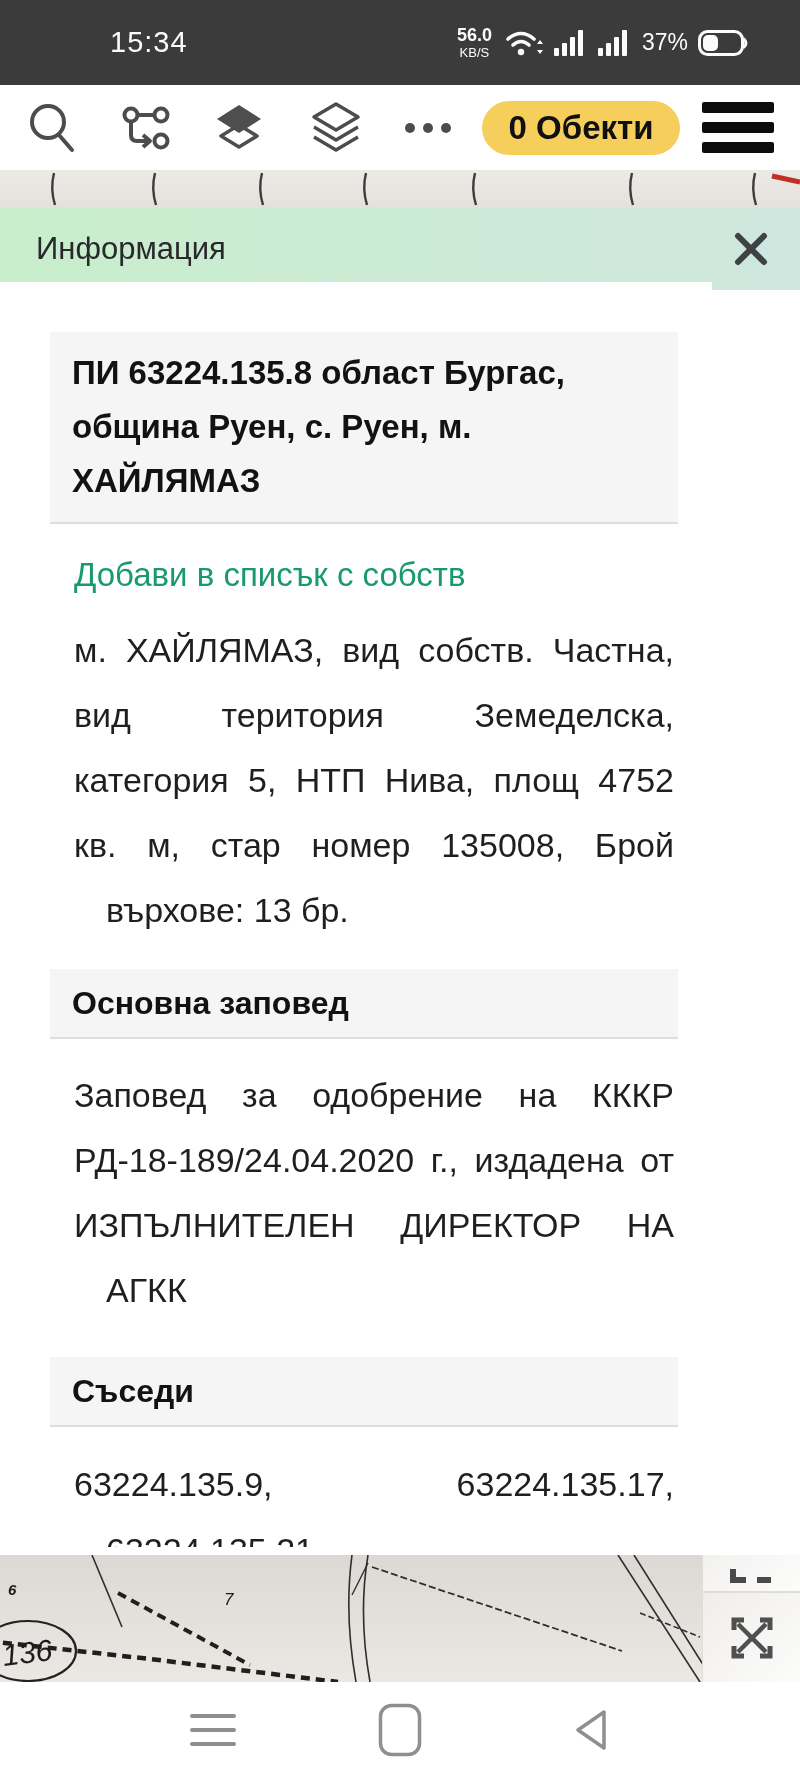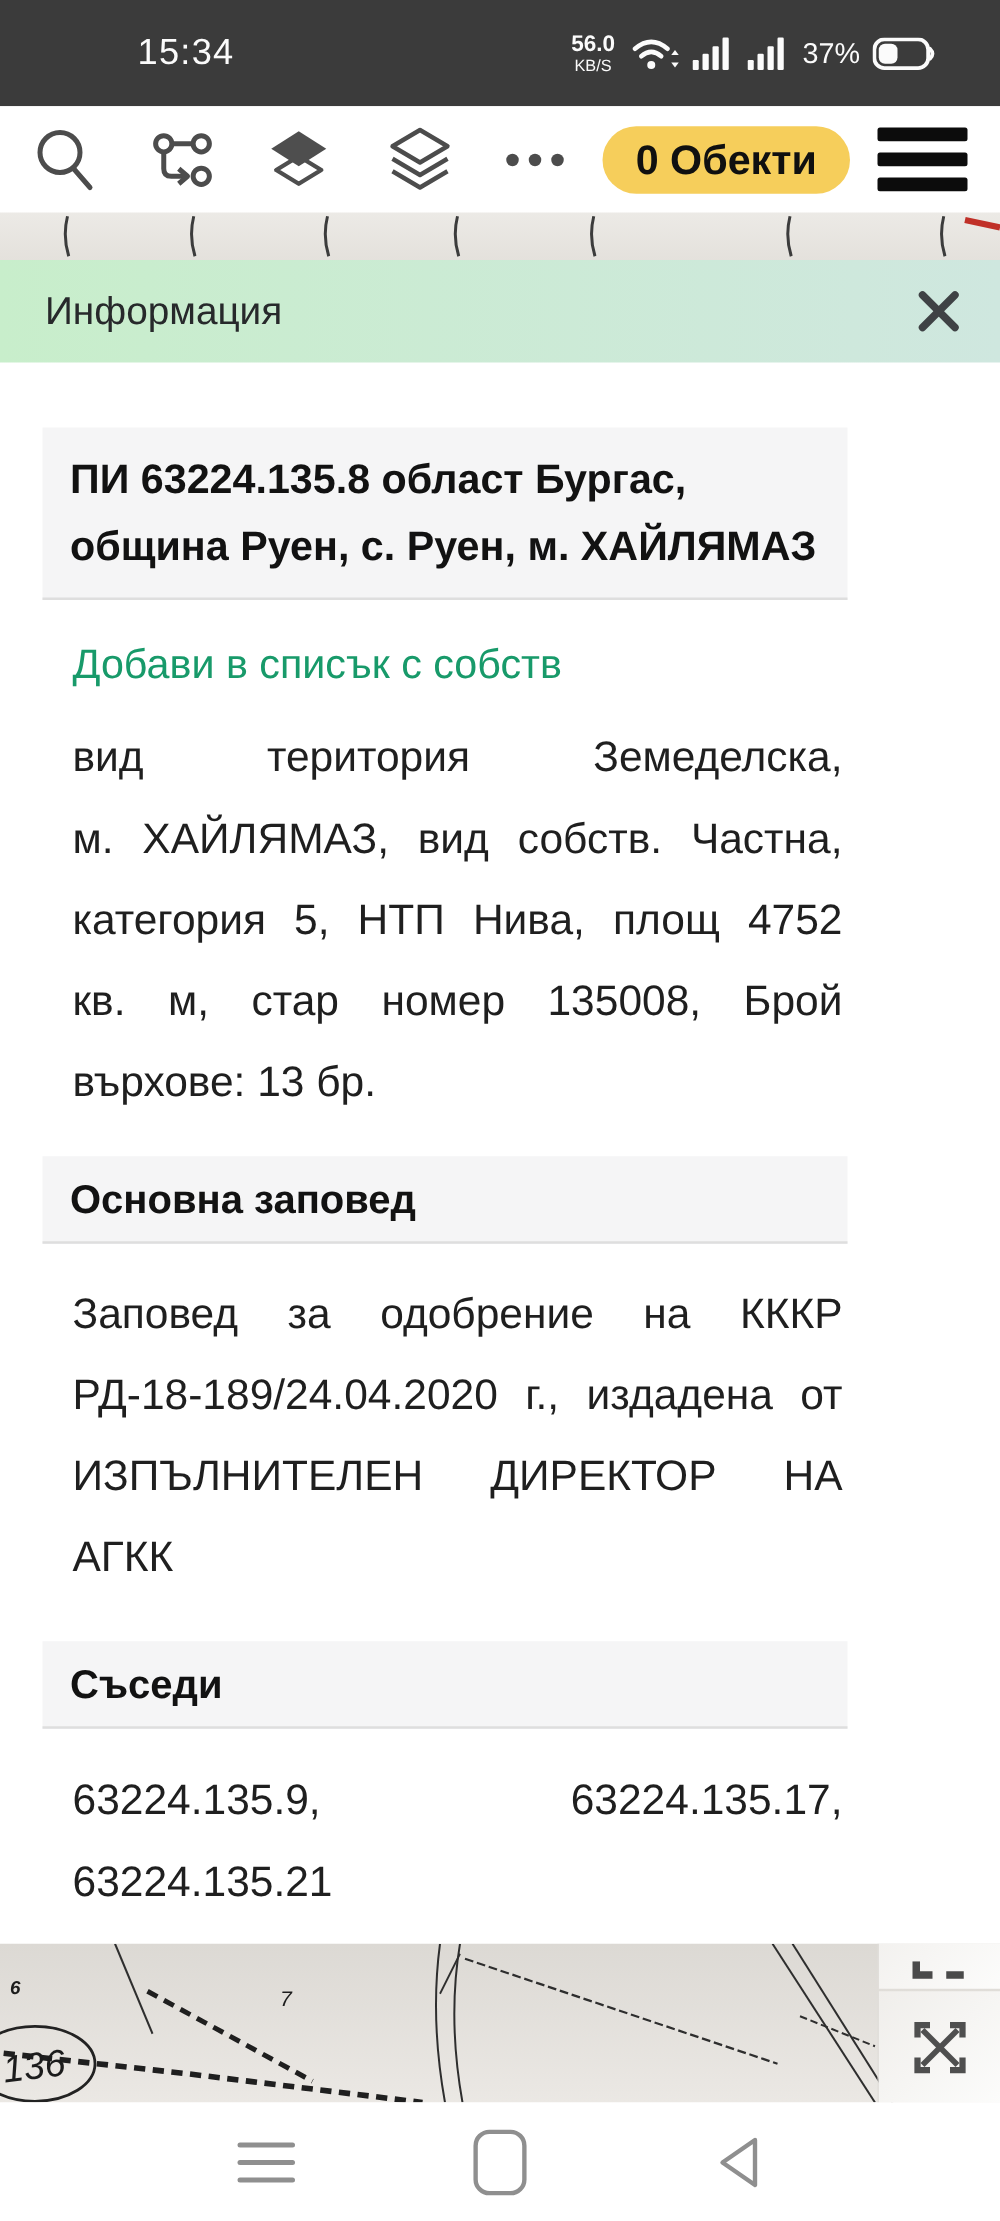--- a/index.html
+++ b/index.html
@@ -46,40 +46,40 @@
   
   .info-header {
     position:absolute; top:208px; left:0; width:800px; height:82px;
     background:linear-gradient(90deg,#c8eecb,#cfe7df);
     display:flex; align-items:center; justify-content:space-between;
     padding:0 30px 0 36px;
   }
   .info-header .title { font-size:31px; color:#27292b; }
   
   .panel {
-    position:absolute; top:292px; left:0; width:712px; height:1265px;
-    background:#ffffff; overflow:hidden;
+    position:absolute; top:282px; left:0; width:712px; height:1265px;
+    background:#ffffff; overflow:hidden;padding-left:16px;
   }
   .card {
     margin:0 34px; background:#f5f5f6; border-bottom:2px solid #dedede;
     padding:14px 22px;
   }
   .title-card { margin-top:50px; }
   .tline { font-size:33px; font-weight:bold; color:#121212; line-height:54px; }
   .add-link {
     display:inline-block; margin:32px 0 0 58px;
     font-size:33px; color:#189a6a; background:none; border:none;
     font-family:inherit; cursor:pointer;
   }
   .body-block { position:relative; margin:24px 38px 0 58px; }
   .jline {
     font-size:34px; color:#1f1f1f; line-height:65px;
     text-align:justify; text-align-last:justify;
   }
-  .jline:last-child { text-align-last:left; }
+  .jline:last-child { text-align-last:left;margin-left:32px; }
   .watermark {
     position:absolute; left:-6px; bottom:-16px;
     font-size:41px; letter-spacing:2px;
     color:rgba(255,240,240,0.25);
     -webkit-text-stroke:1.3px #d98282;
     pointer-events:none; white-space:nowrap;
   }
   .section-card { margin-top:26px; }
   .section-title { font-size:32px; font-weight:bold; color:#121212; line-height:40px; }
   .neighbors .jline { line-height:66px; }
@@ -240,22 +240,22 @@
 
     <div class="card title-card">
         <div class="tline">ПИ 63224.135.8 област Бургас,</div>
         <div class="tline">община Руен, с. Руен, м. ХАЙЛЯМАЗ</div>
       </div>
 
     <button class="add-link">Добави в списък с собств</button>
 
     <div class="body-block">
       <div>
+          <div class="jline">м. ХАЙЛЯМАЗ, вид собств. Частна,</div>
           <div class="jline">вид територия Земеделска,</div>
-          <div class="jline">м. ХАЙЛЯМАЗ, вид собств. Частна,</div>
           <div class="jline">категория 5, НТП Нива, площ 4752</div>
           <div class="jline">кв. м, стар номер 135008, Брой</div>
           <div class="jline">върхове: 13 бр.</div>
         </div>
     </div>
 
     <div class="card section-card">
       <div class="section-title">Основна заповед</div>
     </div>
 

